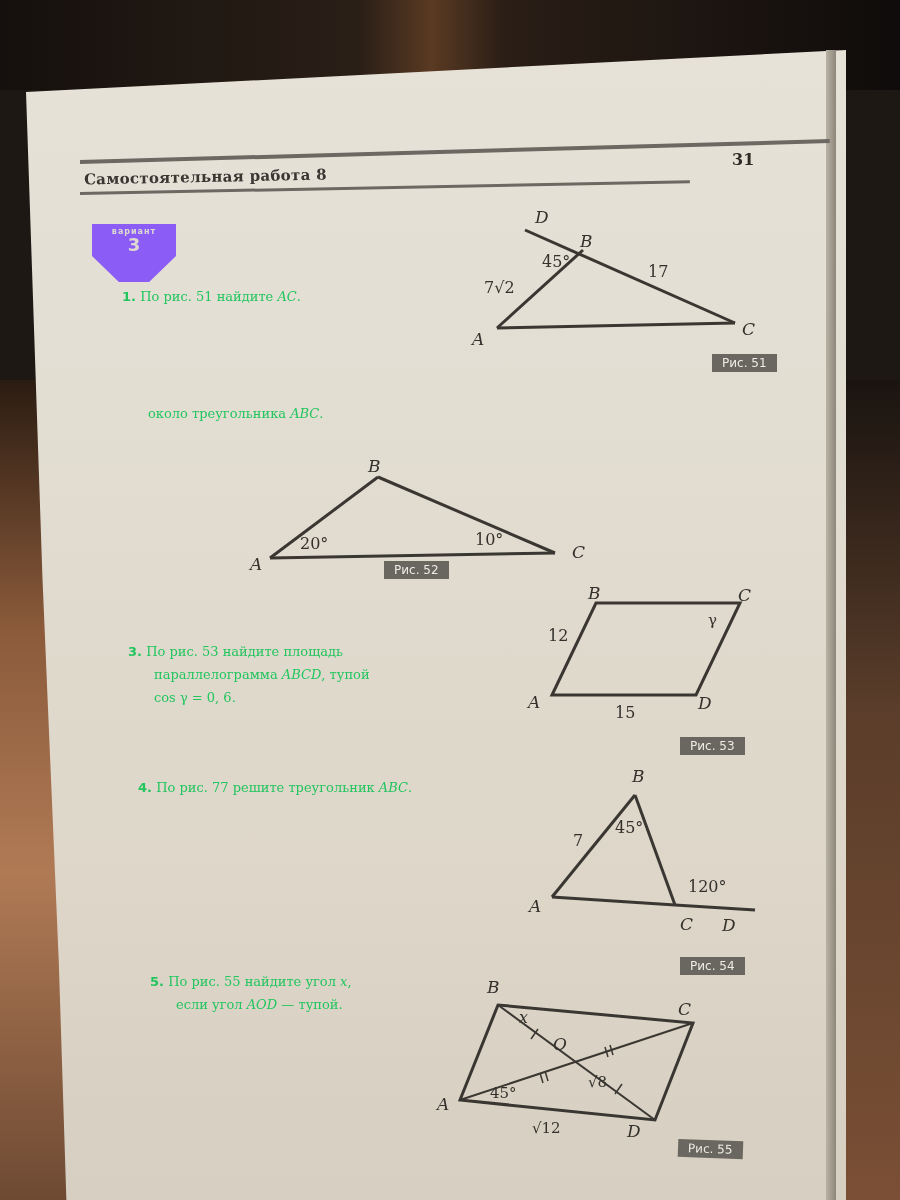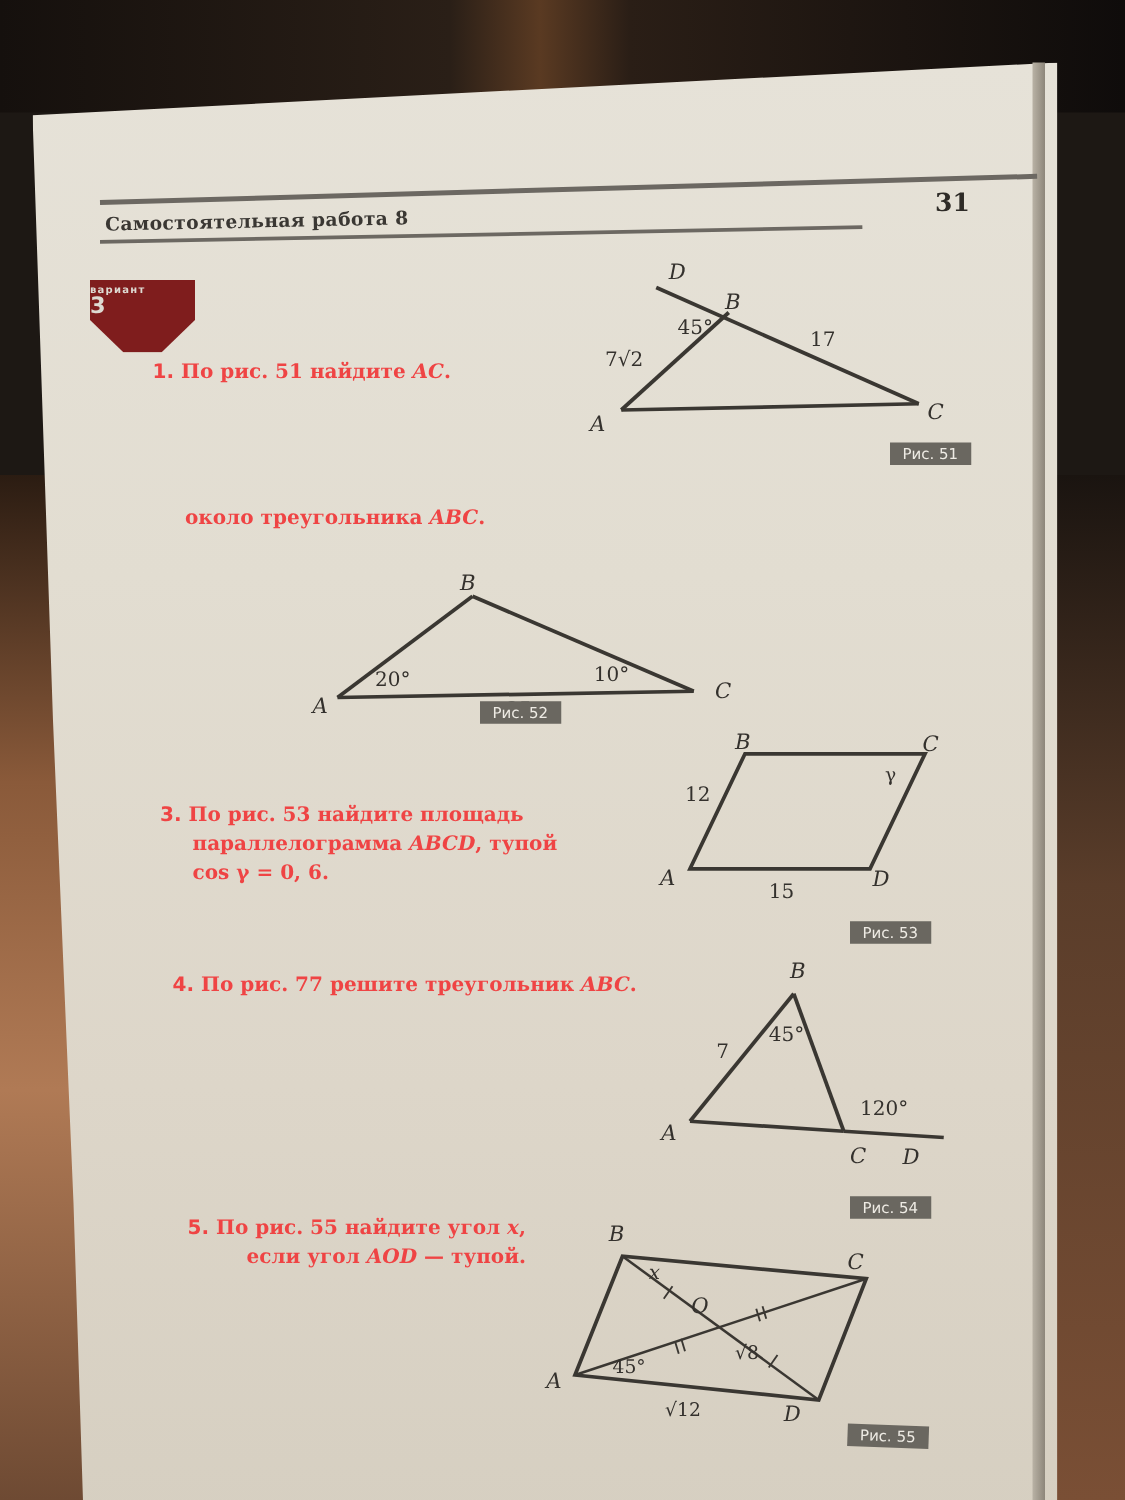--- a/index.html
+++ b/index.html
@@ -17,27 +17,27 @@
   .page {
     position:absolute; left:26px; top:50px; width:820px; height:1170px;
     background:linear-gradient(180deg,#e6e2d8 0%,#e2ddd1 35%,#ddd6c9 70%,#d6cfc1 100%);
     clip-path: polygon(0 3.6%, 100% 0, 100% 100%, 5% 100%, 4% 78%, 2% 45%);
   }
   .page-right-edge { position:absolute; left:826px; top:50px; width:10px; height:1150px;
     background:linear-gradient(90deg,#b9b2a5,#8d867a); }
   .rule { position:absolute; height:4px; background:#6c6862; transform-origin:left center; }
   .header-title { position:absolute; left:84px; top:168px; font-size:15px; font-weight:bold;
     color:#3a3733; transform:rotate(-1.2deg); letter-spacing:0.3px; }
-  .page-number { position:absolute; left:748px; top:150px; font-size:20px; font-weight:bold; color:#2e2b27; }
-  .variant-badge { position:absolute; left:72px; top:224px; width:84px; height:58px;
-    background:#7f1d1d; clip-path:polygon(0 0,100% 0,100% 55%,68% 100%,32% 100%,0 55%);
-    color:#dedad2; text-align:left; }
+  .page-number { position:absolute; left:732px; top:150px; font-size:16px; font-weight:bold; color:#2e2b27; }
+  .variant-badge { position:absolute; left:92px; top:224px; width:84px; height:58px;
+    background:#8b5cf6; clip-path:polygon(0 0,100% 0,100% 55%,68% 100%,32% 100%,0 55%);
+    color:#dedad2; text-align:center; }
   .variant-badge .lbl { font-size:8px; letter-spacing:1px; margin-top:3px; font-family:"DejaVu Sans",sans-serif; font-weight:bold; }
   .variant-badge .num { font-size:18px; font-weight:bold; line-height:18px; font-family:"DejaVu Sans",sans-serif; }
-  .task { position:absolute; color:#ef4444; font-size:16px; line-height:23px;font-weight:bold; }
+  .task { position:absolute; color:#22c55e; font-size:13px; line-height:23px; }
   .task b { font-family:"DejaVu Sans",sans-serif; }
   .task i { font-style:italic; }
   .fig-label { position:absolute; background:#6a6760; color:#eeebe4; font-family:"DejaVu Sans",sans-serif;
     font-size:12px; padding:2px 10px; }
   svg.fig { position:absolute; overflow:visible; }
   svg.fig text { font-family:"DejaVu Serif",serif; fill:#34312d; }
   .it { font-style:italic; }
 </style>
 </head>
 <body>
@@ -126,21 +126,21 @@
   <text x="107" y="22" font-size="17" class="it">B</text>
   <text x="4" y="152" font-size="17" class="it">A</text>
   <text x="155" y="170" font-size="17" class="it">C</text>
   <text x="197" y="171" font-size="17" class="it">D</text>
   <text x="48" y="86" font-size="16">7</text>
   <text x="90" y="73" font-size="16">45°</text>
   <text x="163" y="132" font-size="16">120°</text>
 </svg>
 <div class="fig-label" style="left:680px;top:957px;">Рис. 54</div>
 
-<div class="task" style="left:150px;top:970px;text-align:right;">
+<div class="task" style="left:150px;top:970px;">
   <div><b>5.</b>
   <span>По рис. 55 найдите угол</span>
   <i>x</i><span>,</span></div>
   <div style="padding-left:26px;"><span>если угол</span>
   <i>AOD</i>
   <span>— тупой.</span></div>
 </div>
 <svg class="fig" style="left:435px;top:975px;" width="330" height="170">
   <polygon points="25,125 63,30 258,48 220,145" fill="none" stroke="#3a3732" stroke-width="3"></polygon>
   <line x1="25" y1="125" x2="258" y2="48" stroke="#3a3732" stroke-width="2"></line>

